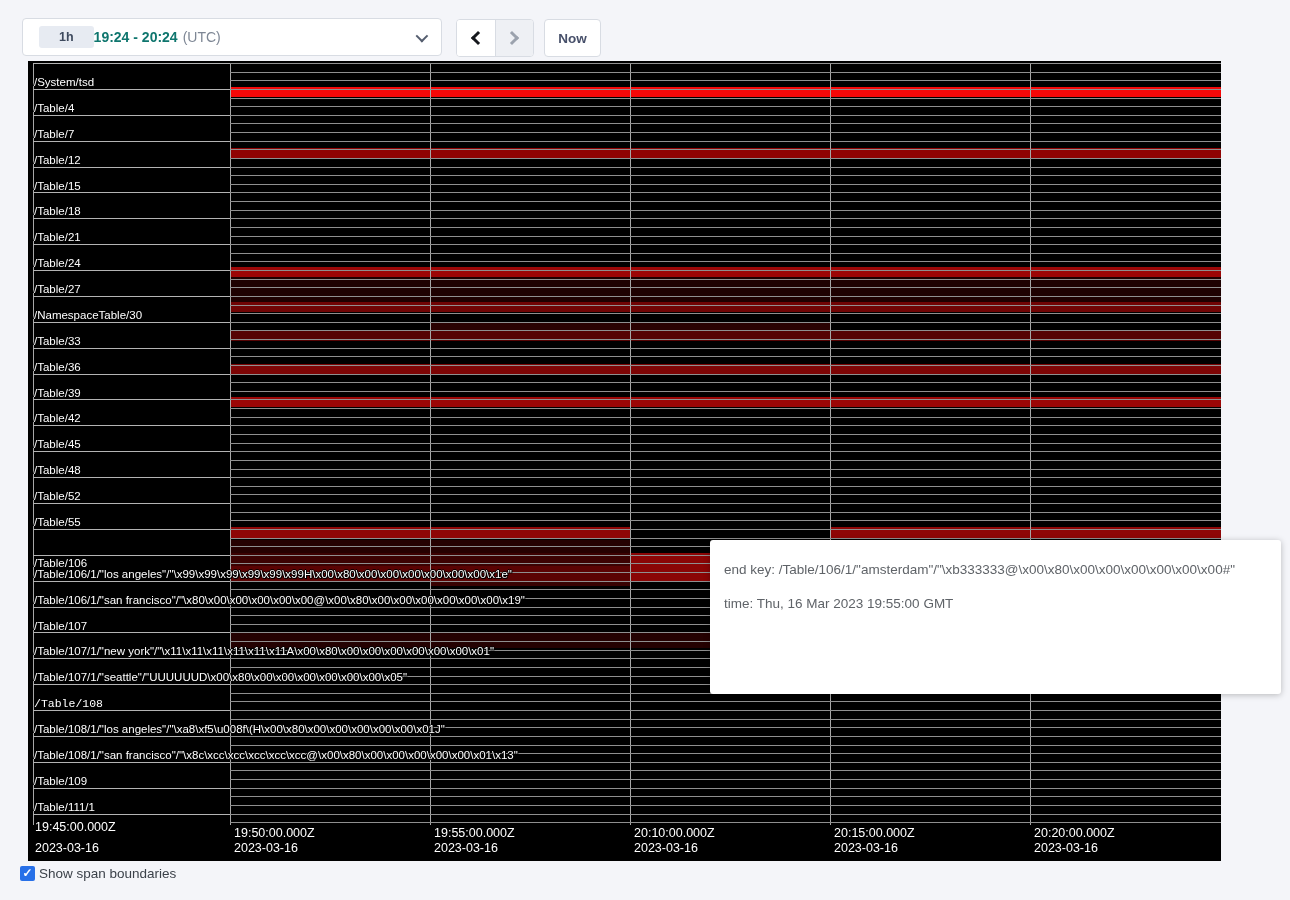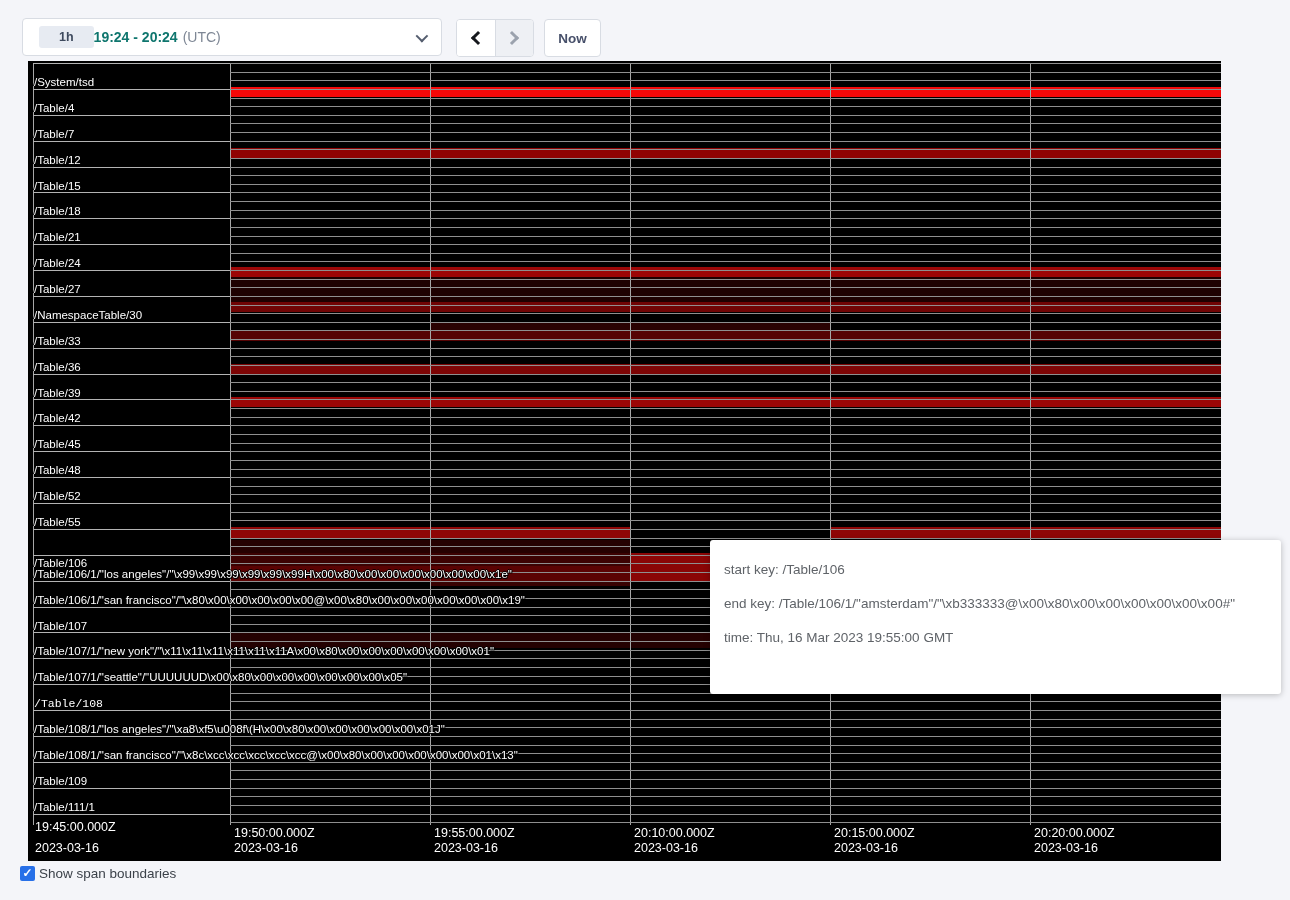--- a/index.html
+++ b/index.html
@@ -278,21 +278,20 @@
     <div class="h-gridline" style="left: 202px; top: 71px; width: 991px;"></div>
     <div class="h-gridline" style="left: 202px; top: 62.4px; width: 991px;"></div>
     <div class="h-gridline" style="left: 202px; top: 53.8px; width: 991px;"></div>
     <div class="h-gridline" style="left: 202px; top: 45.1px; width: 991px;"></div>
     <div class="h-gridline" style="left: 202px; top: 36.5px; width: 991px;"></div>
     <div class="h-gridline" style="left: 202px; top: 27.9px; width: 991px;"></div>
     <div class="h-gridline" style="left: 202px; top: 19.3px; width: 991px;"></div>
     <div class="h-gridline" style="left: 202px; top: 10.6px; width: 991px;"></div>
     <div class="h-gridline" style="left: 202px; top: 2px; width: 991px;"></div>
   <div class="kv-tooltip">
-    <div>start key: /Table/106</div>
     <div>end key: /Table/106/1/"amsterdam"/"\xb333333@\x00\x80\x00\x00\x00\x00\x00\x00#"</div>
     <div>time: Thu, 16 Mar 2023 19:55:00 GMT</div>
   </div>
 </div>
 
 <div class="footer">
   <span class="checkbox">✓</span>
   <span class="checkbox-label">Show span boundaries</span>
 </div>
 

